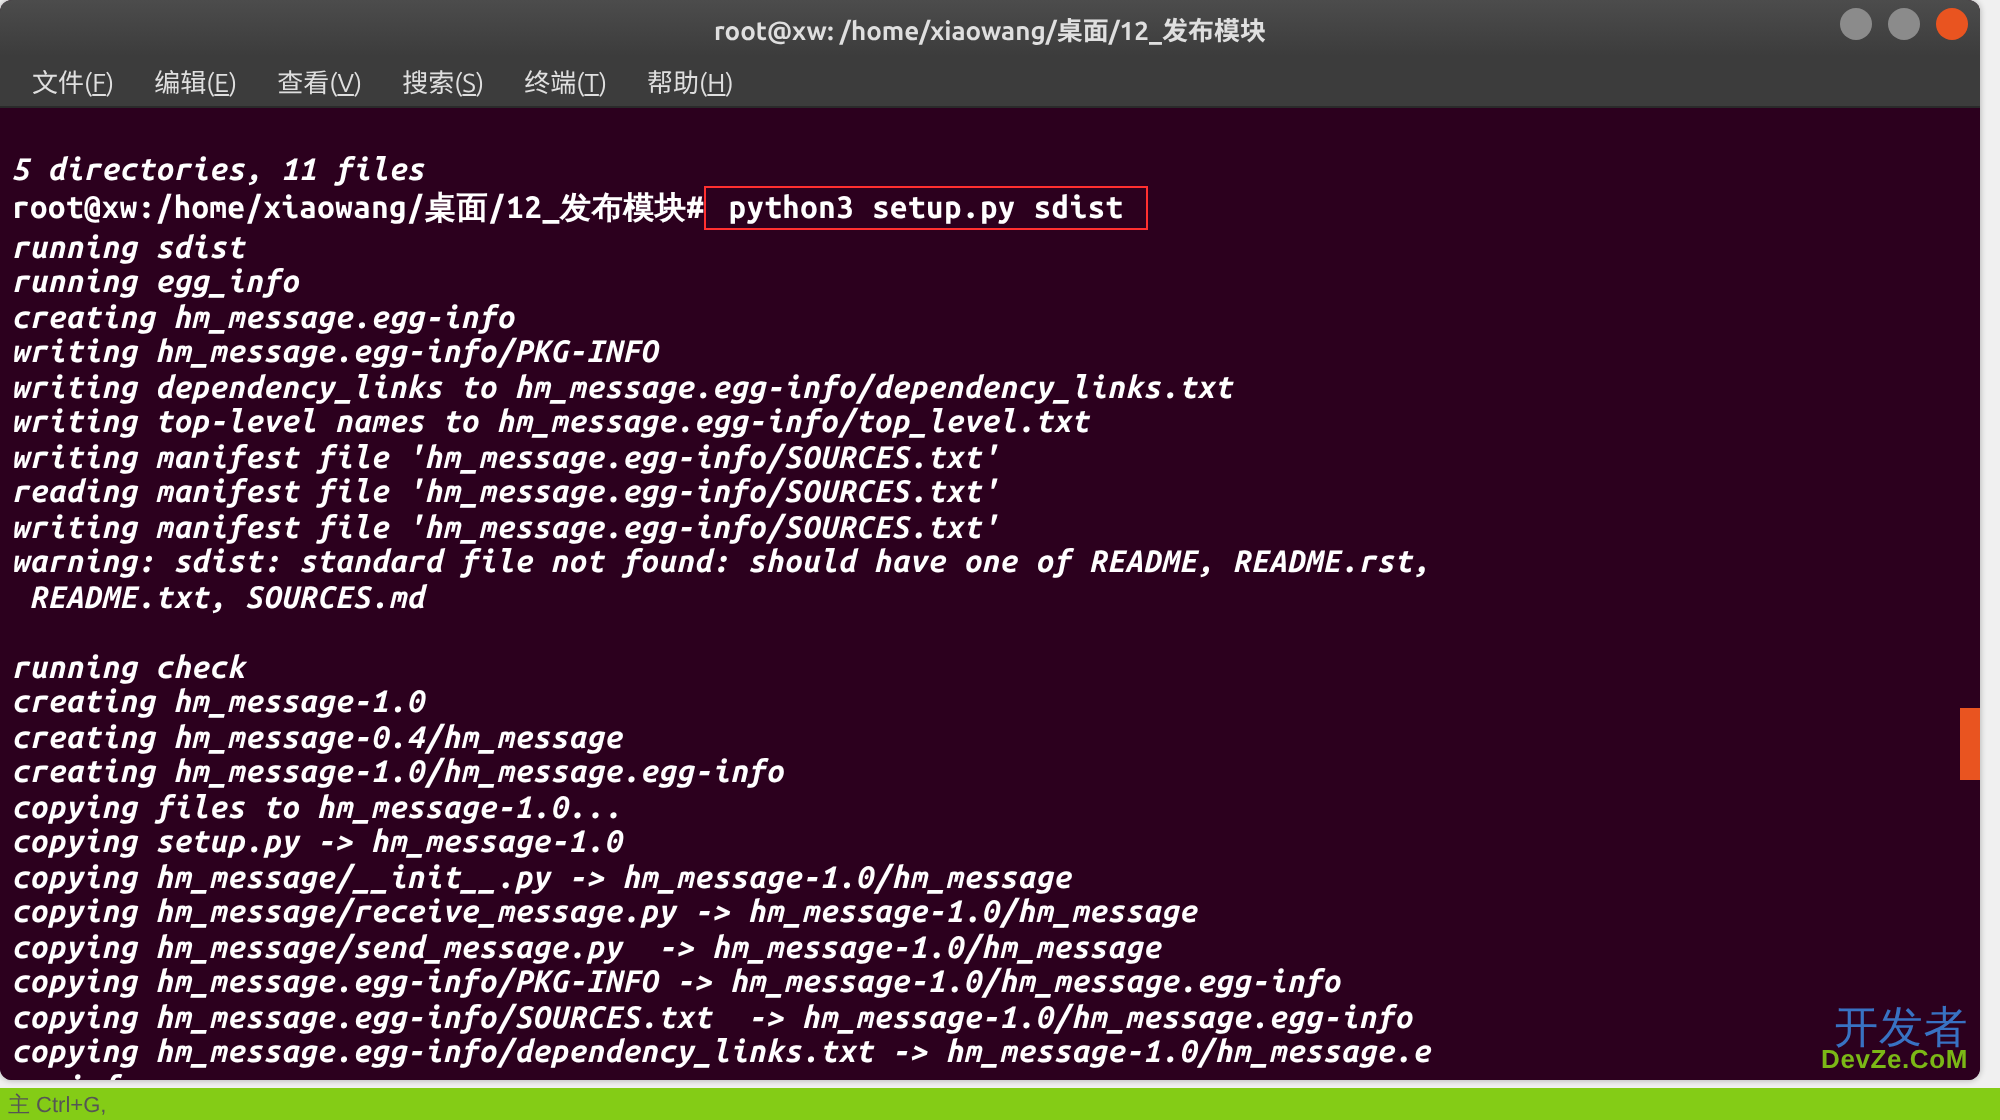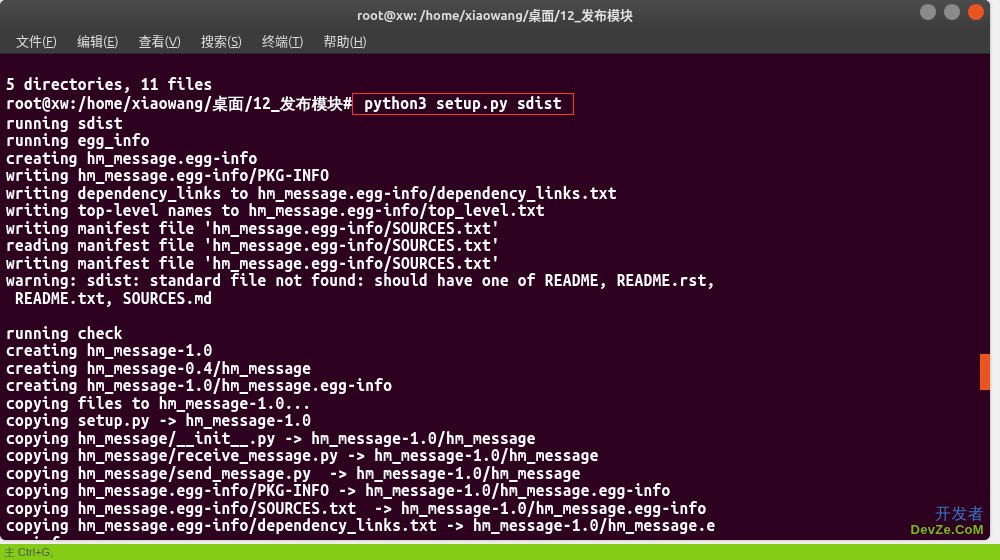--- a/index.html
+++ b/index.html
@@ -75,26 +75,26 @@
       font-weight: bold;
       overflow: hidden;
       position: relative;
     }
     .prompt-line { white-space: pre; }
     .highlight-box {
       border: 1.5px solid #ff3030;
       padding: 1px 2px;
       display: inline-block;
     }
-    .out-line { white-space: pre; }
+    .out-line { white-space: pre; font-style: italic; }
     .watermark {
       position: absolute;
       right: 6px;
       bottom: 18px;
-      font-size: 16px;
+      font-size: 22px;
       color: #3a7fd5;
       font-family: "Microsoft YaHei", sans-serif;
       opacity: 0.9;
       font-weight: normal;
       pointer-events: none;
     }
     .watermark-sub {
       position: absolute;
       right: 6px;
       bottom: 2px;

